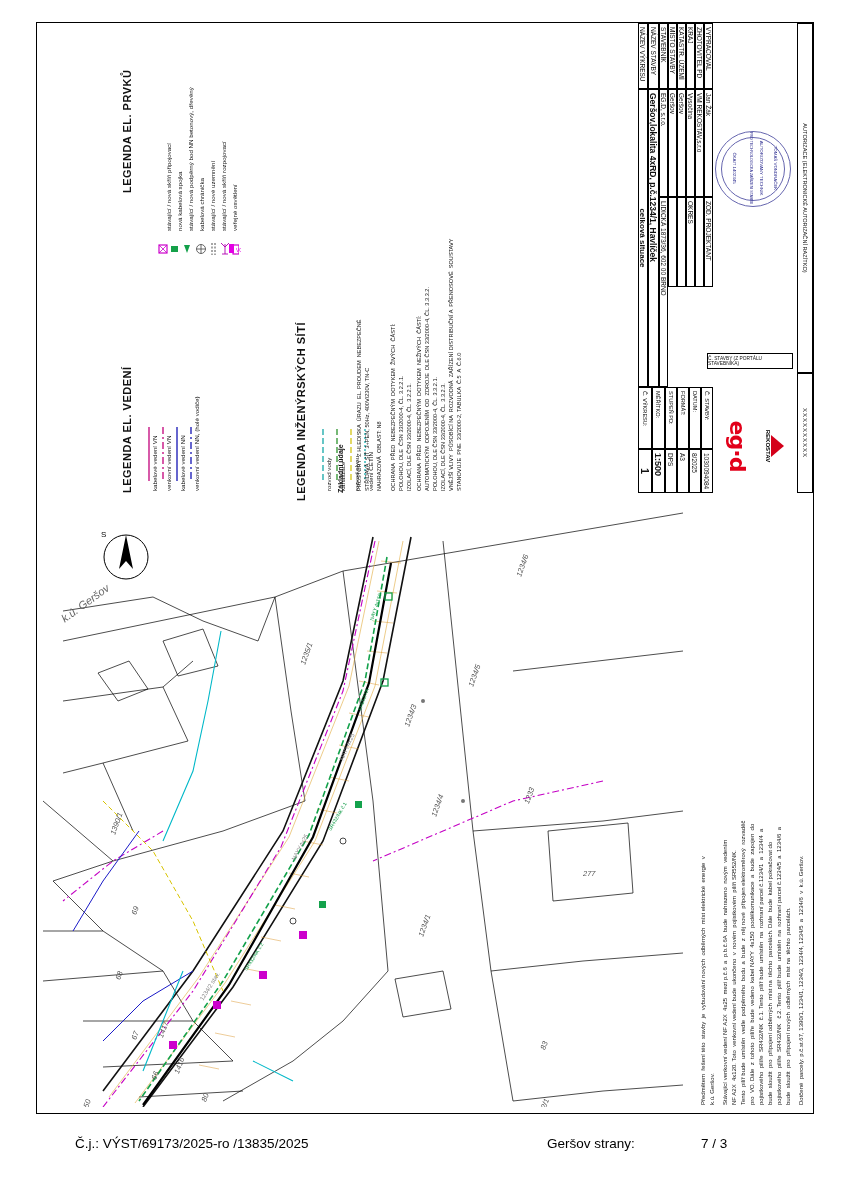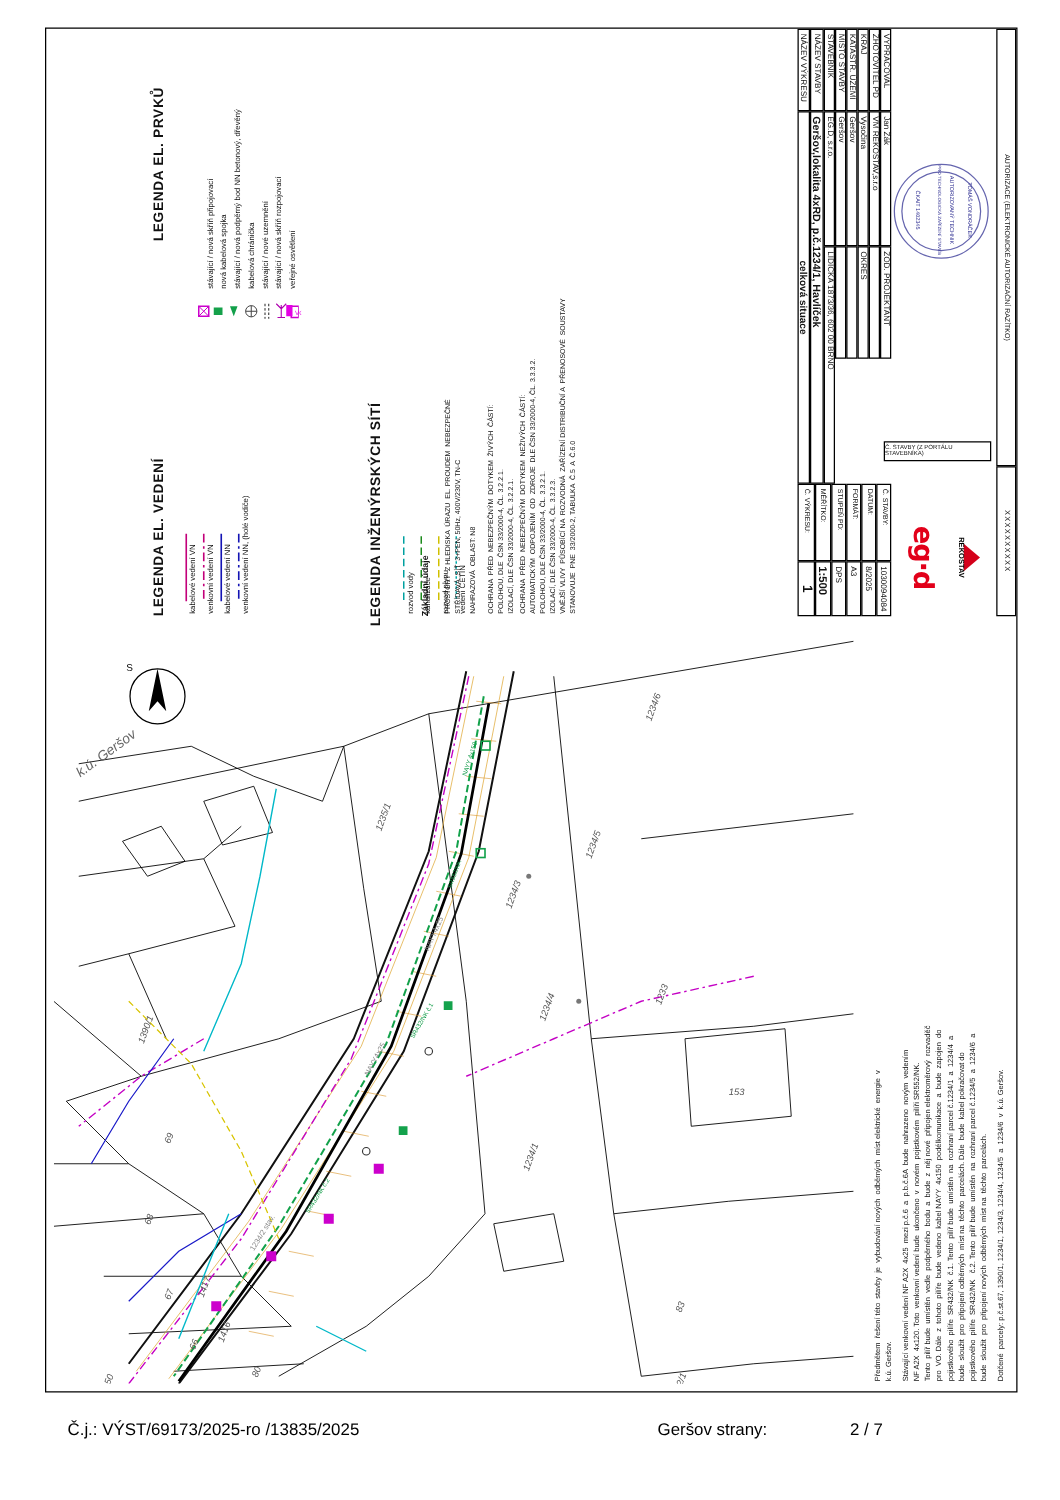--- a/index.html
+++ b/index.html
@@ -3,21 +3,21 @@
 <meta charset="utf-8">
 <style>
   html,body{margin:0;padding:0;background:#ffffff;}
   body{width:848px;height:1200px;font-family:"Liberation Sans",sans-serif;color:#111;overflow:hidden;}
   .page{position:relative;width:848px;height:1200px;background:#fff;}
 
   
   .sheet{position:absolute;left:36px;top:22px;width:776px;height:1090px;border:1px solid #000;background:#fff;overflow:hidden;}
 
   
-  .footer{position:absolute;left:20px;top:1126px;width:776px;height:40px;font-size:13.5px;color:#000;}
+  .footer{position:absolute;left:41px;top:1126px;width:776px;height:40px;font-size:13.5px;color:#000;}
   .footer .cj{position:absolute;left:34px;top:10px;white-space:nowrap;}
   .footer .pg{position:absolute;left:506px;top:10px;white-space:nowrap;}
   .footer .pgnum{position:absolute;left:660px;top:10px;white-space:nowrap;}
   .legend-wrap{position:absolute;left:0;top:0;width:776px;height:470px;}
 
   .lg-title{position:absolute;font-size:11px;font-weight:bold;letter-spacing:.5px;white-space:nowrap;
             transform:rotate(-90deg);transform-origin:0 0;}
   .lg-item{position:absolute;font-size:6.2px;white-space:nowrap;transform:rotate(-90deg);transform-origin:0 0;color:#111;}
   .lg-swatch{position:absolute;}
 
@@ -323,21 +323,21 @@
       </svg>
       <div class="map-lbl" style="left:14px;top:96px;transform:rotate(-36deg);font-size:11px;font-style:italic;color:#666;">k.ú. Geršov</div>
 
       <div class="parcel" style="left:252px;top:148px;transform:rotate(-70deg);">1235/1</div>
       <div class="parcel" style="left:356px;top:210px;transform:rotate(-70deg);">1234/3</div>
       <div class="parcel" style="left:420px;top:170px;transform:rotate(-70deg);">1234/5</div>
       <div class="parcel" style="left:468px;top:60px;transform:rotate(-70deg);">1234/6</div>
       <div class="parcel" style="left:383px;top:300px;transform:rotate(-70deg);">1234/4</div>
       <div class="parcel" style="left:478px;top:290px;transform:rotate(-70deg);">1233</div>
       <div class="parcel" style="left:370px;top:420px;transform:rotate(-70deg);">1234/1</div>
-      <div class="parcel" style="left:540px;top:368px;">153</div>
+      <div class="parcel" style="left:540px;top:368px;">277</div>
       <div class="parcel" style="left:497px;top:540px;transform:rotate(-70deg);">83</div>
       <div class="parcel" style="left:494px;top:600px;transform:rotate(-70deg);">32/1</div>
       <div class="parcel" style="left:112px;top:524px;transform:rotate(-70deg);">1417</div>
       <div class="parcel" style="left:128px;top:560px;transform:rotate(-70deg);">1416</div>
       <div class="parcel" style="left:88px;top:405px;transform:rotate(-70deg);">69</div>
       <div class="parcel" style="left:72px;top:470px;transform:rotate(-70deg);">68</div>
       <div class="parcel" style="left:88px;top:530px;transform:rotate(-70deg);">67</div>
       <div class="parcel" style="left:108px;top:570px;transform:rotate(-70deg);">66</div>
       <div class="parcel" style="left:40px;top:598px;transform:rotate(-70deg);">50</div>
       <div class="parcel" style="left:158px;top:592px;transform:rotate(-70deg);">80</div>
@@ -356,16 +356,16 @@
 pojistkového  pilíře  SR432/NK   č.2. Tento  pilíř bude  umístěn  na  rozhraní parcel č.1234/5  a  1234/6  a
 bude  sloužit  pro  připojení nových  odběrných  míst na  těchto  parcelách.</div>
       <div class="rtx" style="left:110px;top:604px;">Dotčené  parcely: p.č.st.67, 1390/1, 1234/1, 1234/3, 1234/4, 1234/5  a  1234/6  v  k.ú. Geršov.</div>
     </div>
 
   </div>
 
   <div class="footer">
     <div class="cj">Č.j.:  VÝST/69173/2025-ro /13835/2025</div>
     <div class="pg">Geršov strany:</div>
-    <div class="pgnum">2 / 7</div>
+    <div class="pgnum">7 / 3</div>
   </div>
 
 </div>
 
 </body></html>

